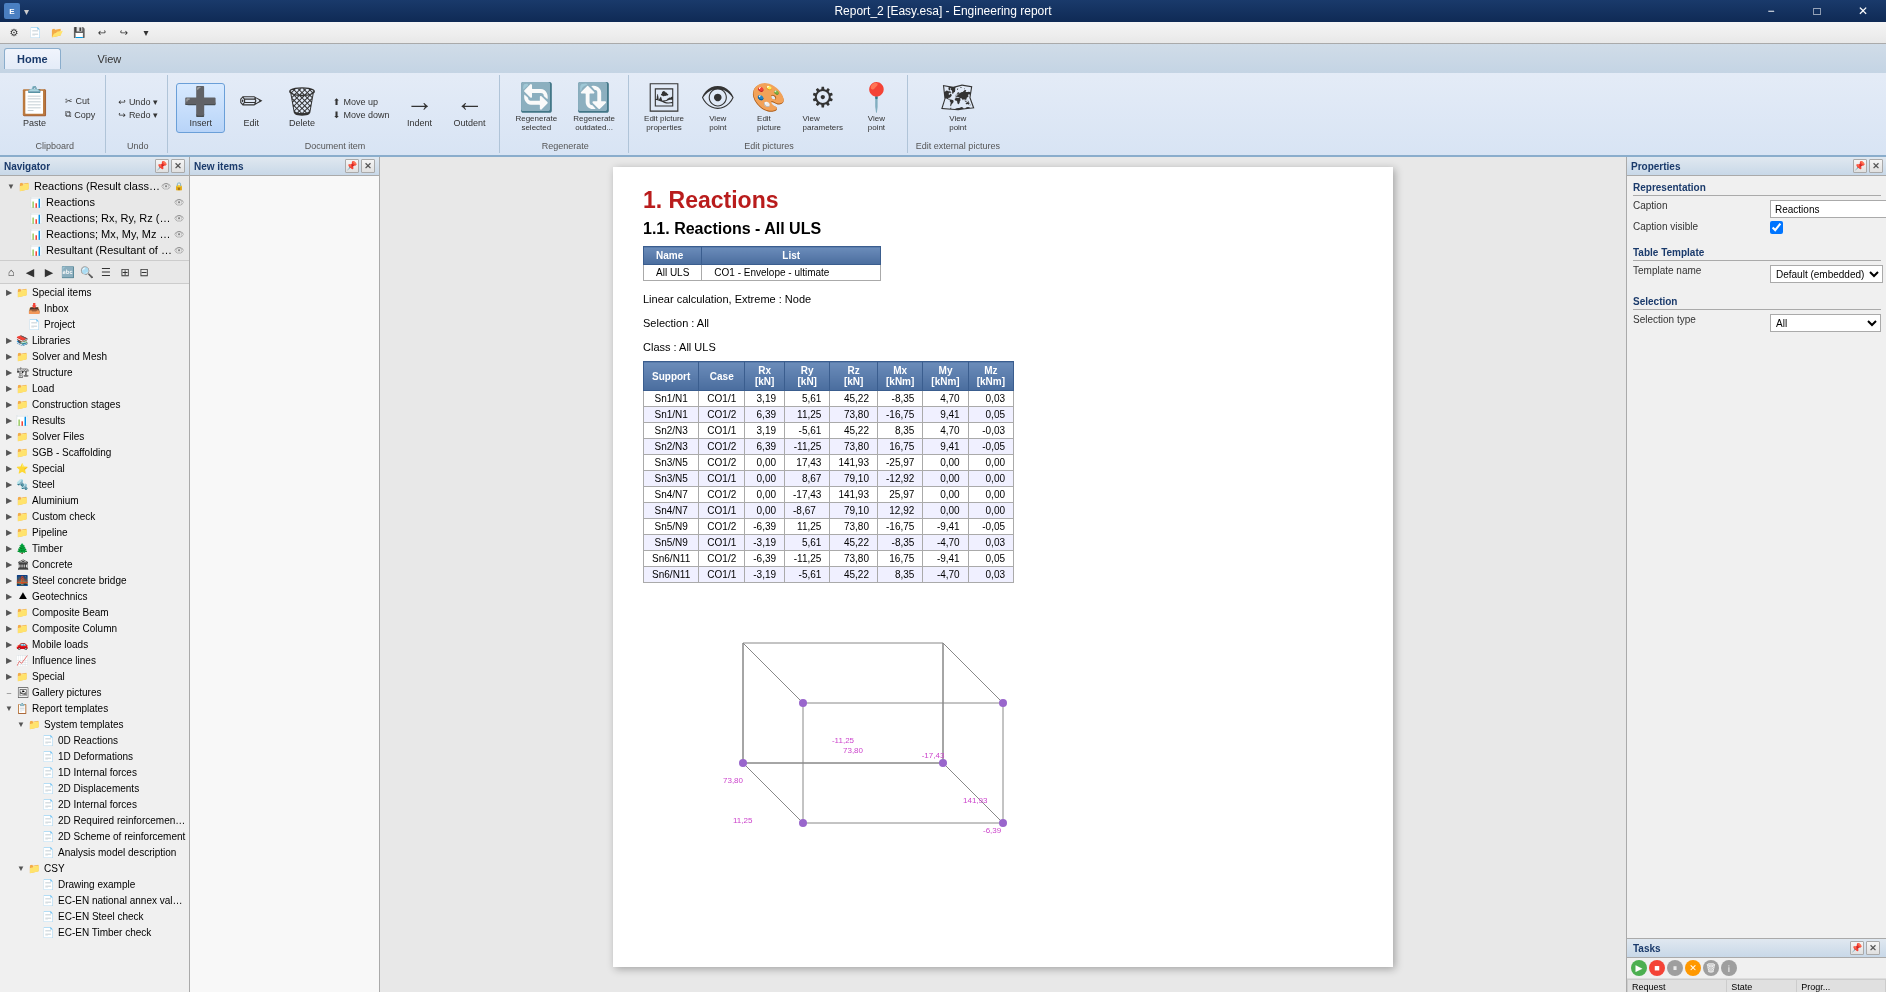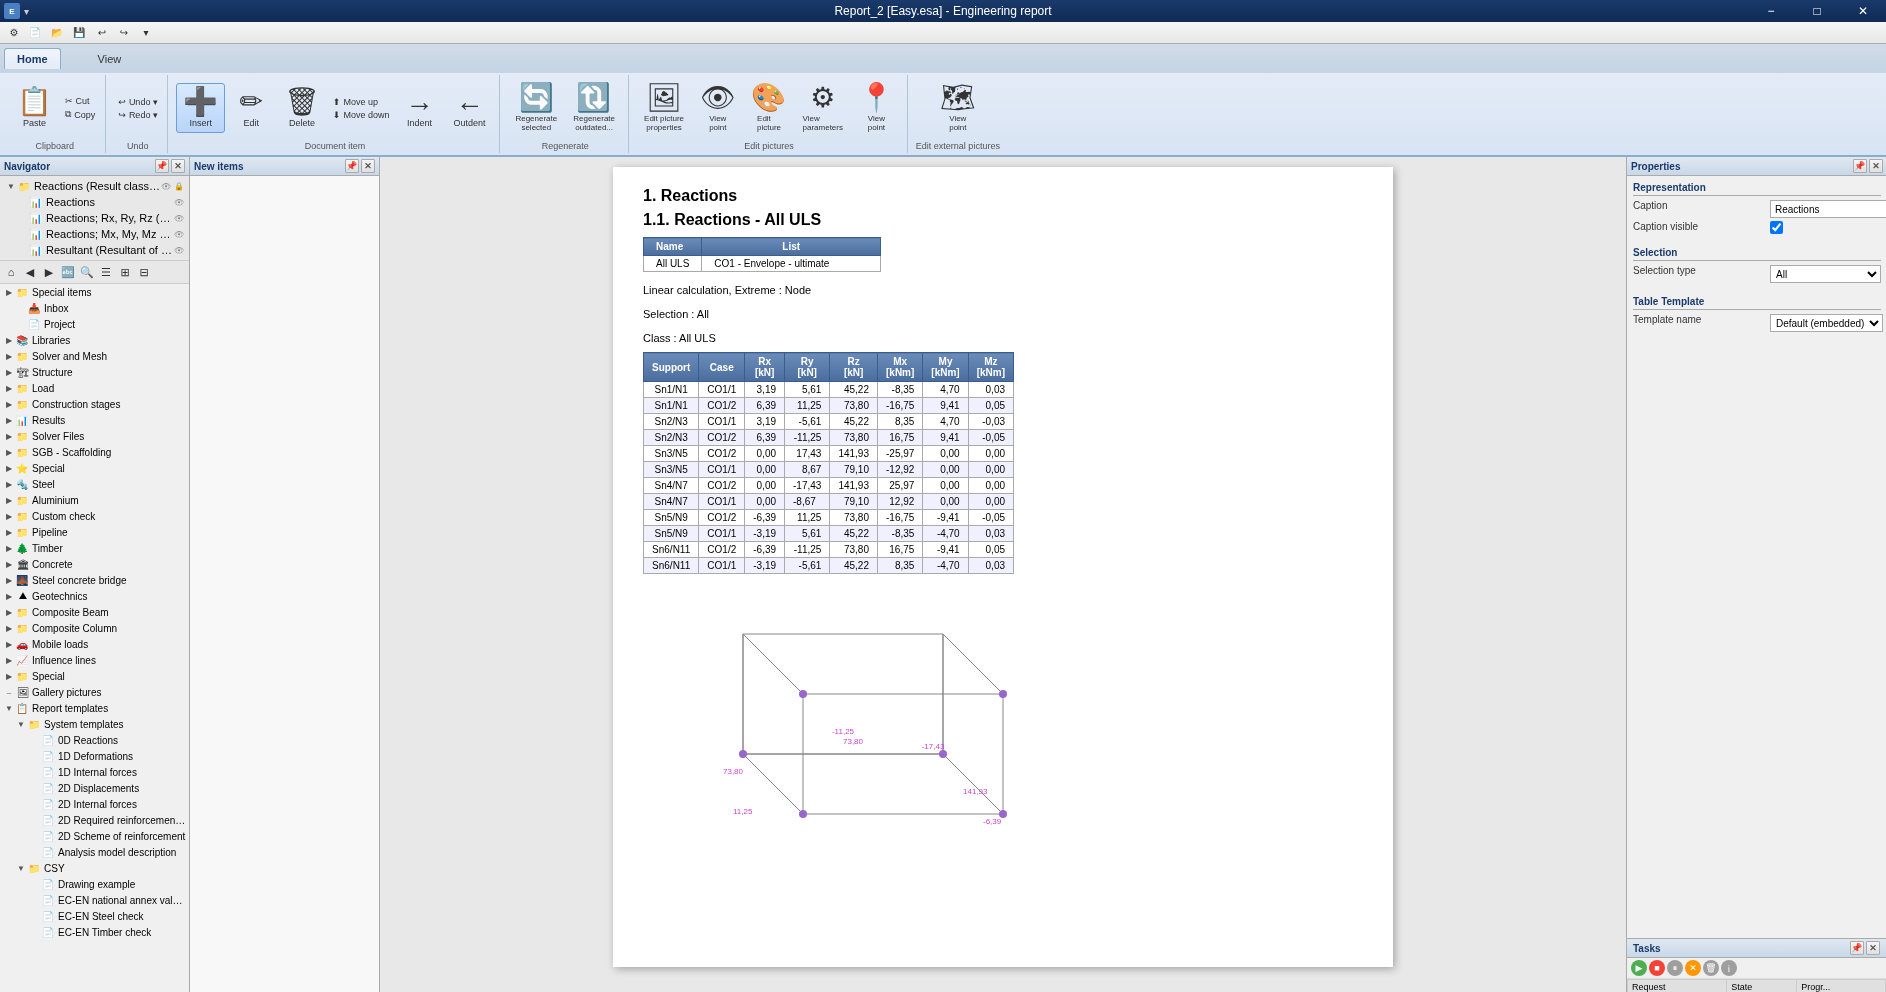--- a/index.html
+++ b/index.html
@@ -259,21 +259,21 @@
       padding: 10px;
     }
     .report-page {
       background: white;
       margin: 0 auto;
       padding: 20px 30px;
       box-shadow: 2px 2px 8px rgba(0,0,0,0.3);
       max-width: 780px;
       min-height: 800px;
     }
-    .report-h1 { font-size: 16px; font-weight: bold; color: #000000; margin-bottom: 6px; }
+    .report-h1 { font-size: 23px; font-weight: bold; color: #b91c1c; margin-bottom: 6px; }
     .report-h2 { font-size: 16px; font-weight: bold; color: #000; margin-bottom: 8px; }
 
     .report-text { font-size: 11px; margin: 12px 0 4px 0; }
 
     
     .data-table {
       border-collapse: collapse;
       font-size: 10px;
       margin-top: 8px;
       width: auto;
@@ -1137,35 +1137,35 @@
           <div class="prop-label">Caption</div>
           <input class="prop-input" value="Reactions" readonly="" style="">
         </div>
         <div class="prop-row">
           <div class="prop-label">Caption visible</div>
           <input type="checkbox" class="prop-checkbox" checked="" style="">
         </div>
       </div>
 
       <div class="prop-section">
+        <div class="prop-section-header">Table Template</div>
+        <div class="prop-row">
+          <div class="prop-label">Template name</div>
+          <select class="prop-select">
+            <option>Default (embedded)</option>
+          </select>
+        </div>
+      </div>
+
+      <div class="prop-section">
         <div class="prop-section-header">Selection</div>
         <div class="prop-row">
           <div class="prop-label">Selection type</div>
           <select class="prop-select">
             <option>All</option>
-          </select>
-        </div>
-      </div>
-
-      <div class="prop-section">
-        <div class="prop-section-header">Table Template</div>
-        <div class="prop-row">
-          <div class="prop-label">Template name</div>
-          <select class="prop-select">
-            <option>Default (embedded)</option>
           </select>
         </div>
       </div>
     </div>
 
     <div class="tasks-panel" style="border-top: 1px solid #aaa;">
       <div class="tasks-header">
         <span>Tasks</span>
         <div class="panel-header-btns">
           <div class="panel-header-btn">📌</div>

